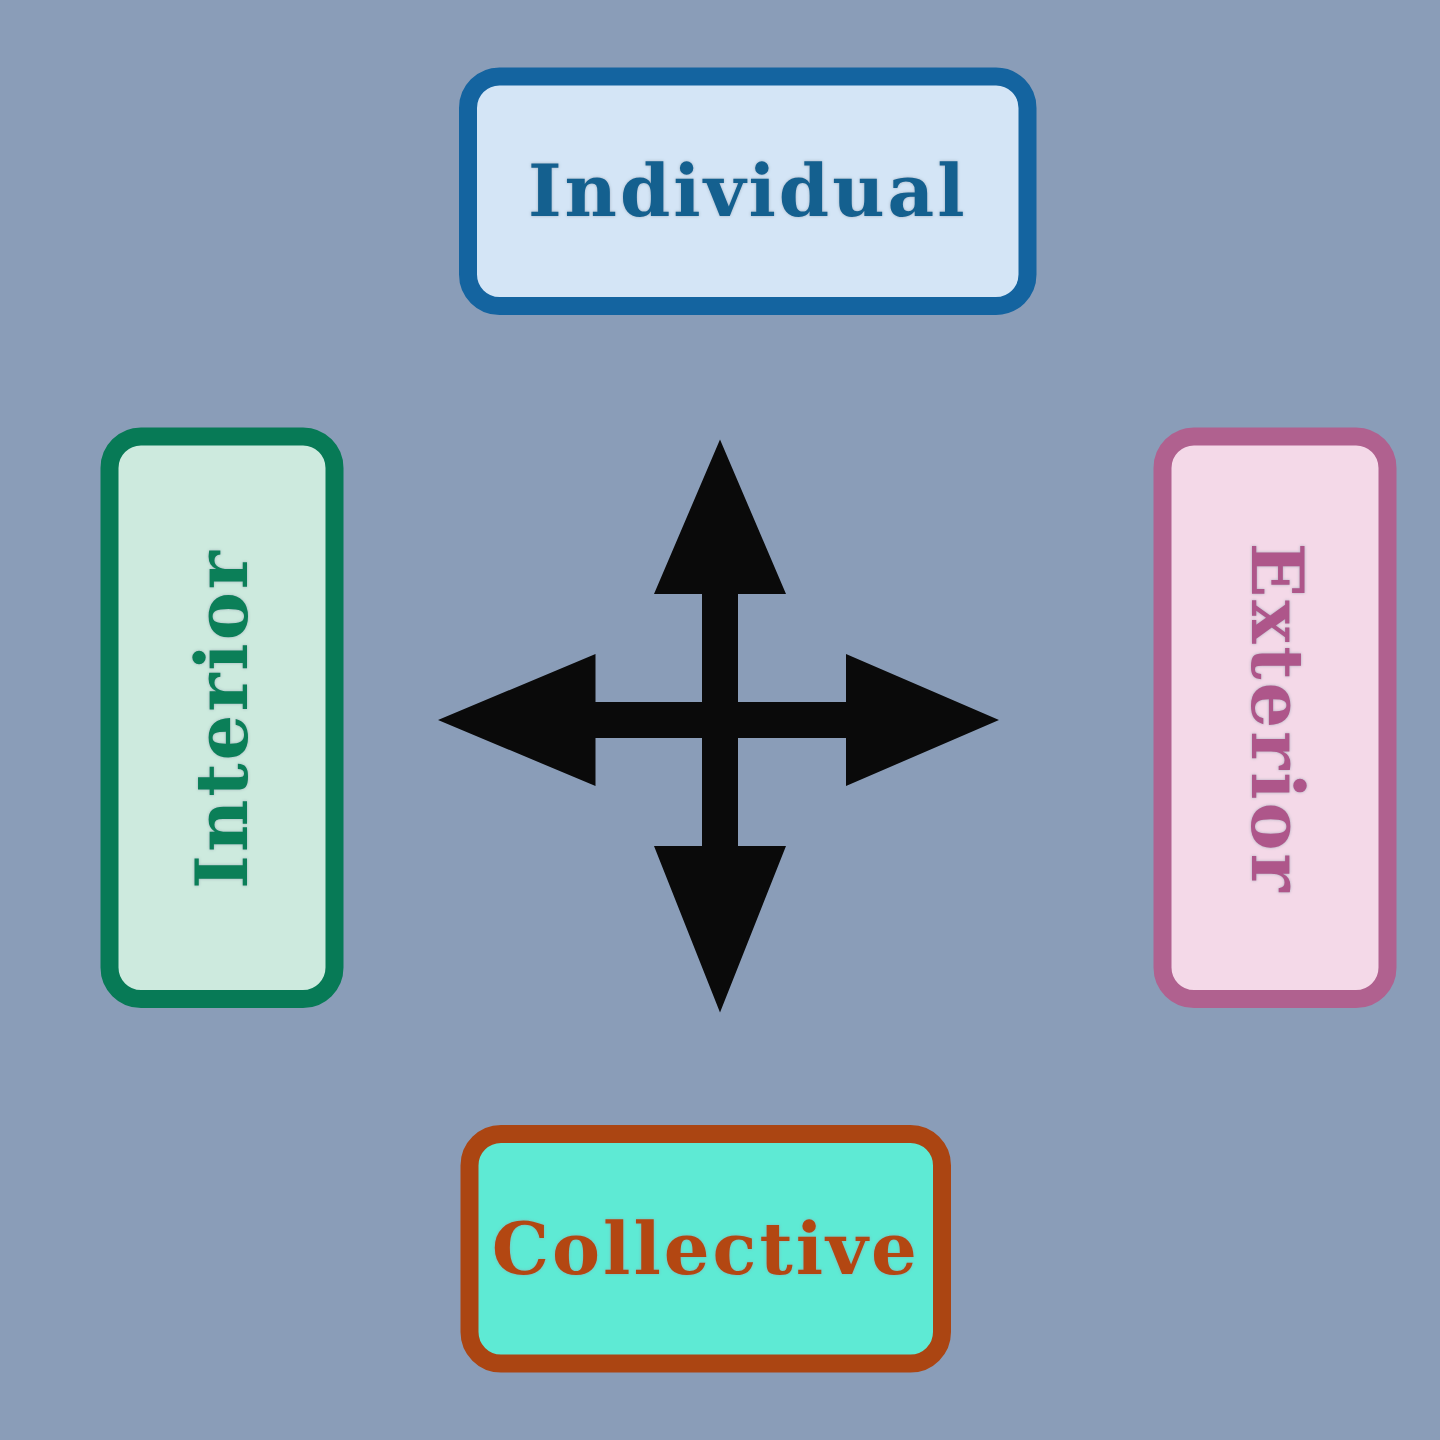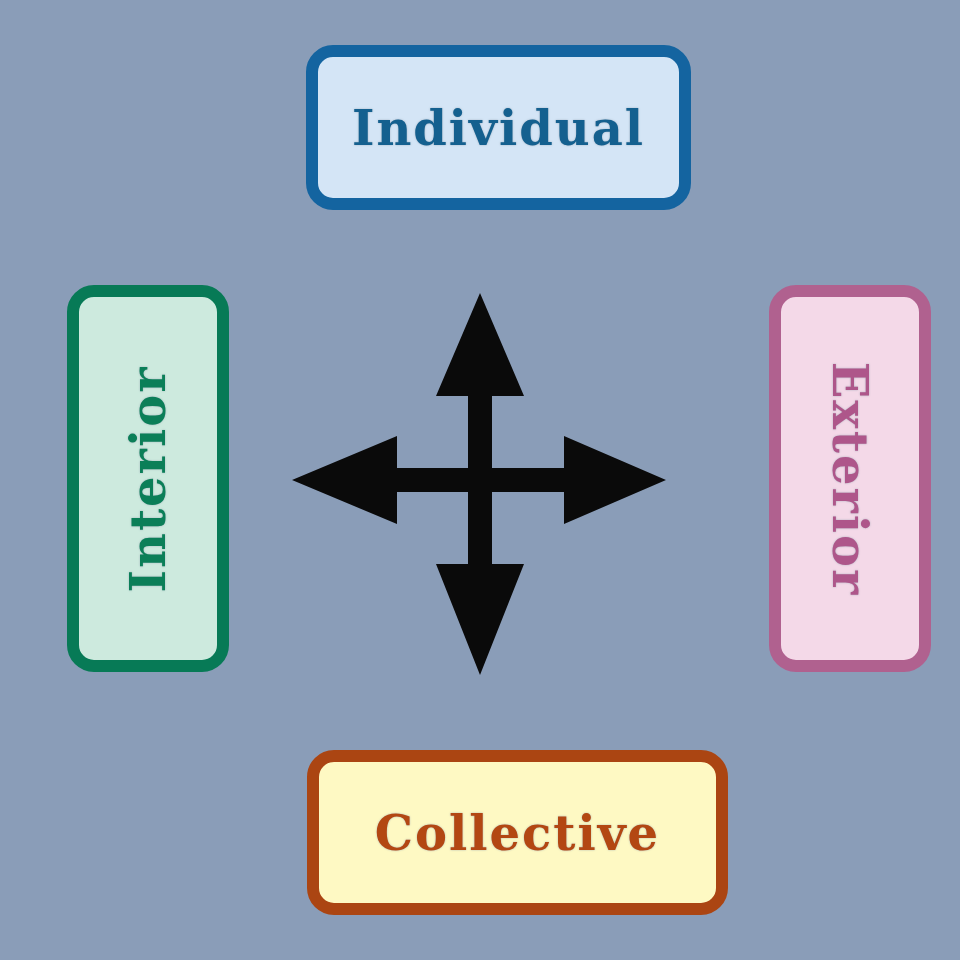--- a/index.html
+++ b/index.html
@@ -47,22 +47,22 @@
     border: 12px solid #077a56;
     color: #0b7f58;
   }
   .box-right {
     left: 750px; top: 285px; width: 162px; height: 387px;
     background: #f4d9e8;
     border: 12px solid #b0618f;
     color: #ae568a;
   }
   .box-bottom {
-    left: 288px; top: 750px; width: 421px; height: 165px;
-    background: #fef9c3;
+    left: 288px; top: 750px; width: 327px; height: 165px;
+    background: #5eead4;
     border: 12px solid #ab4512;
     color: #b34712;
   }
   .rot-ccw { transform: rotate(-90deg); }  
   .rot-cw  { transform: rotate(90deg); }   
   .center-arrow {
     position: absolute;
     left: 280px;
     top: 280px;
     width: 400px;

